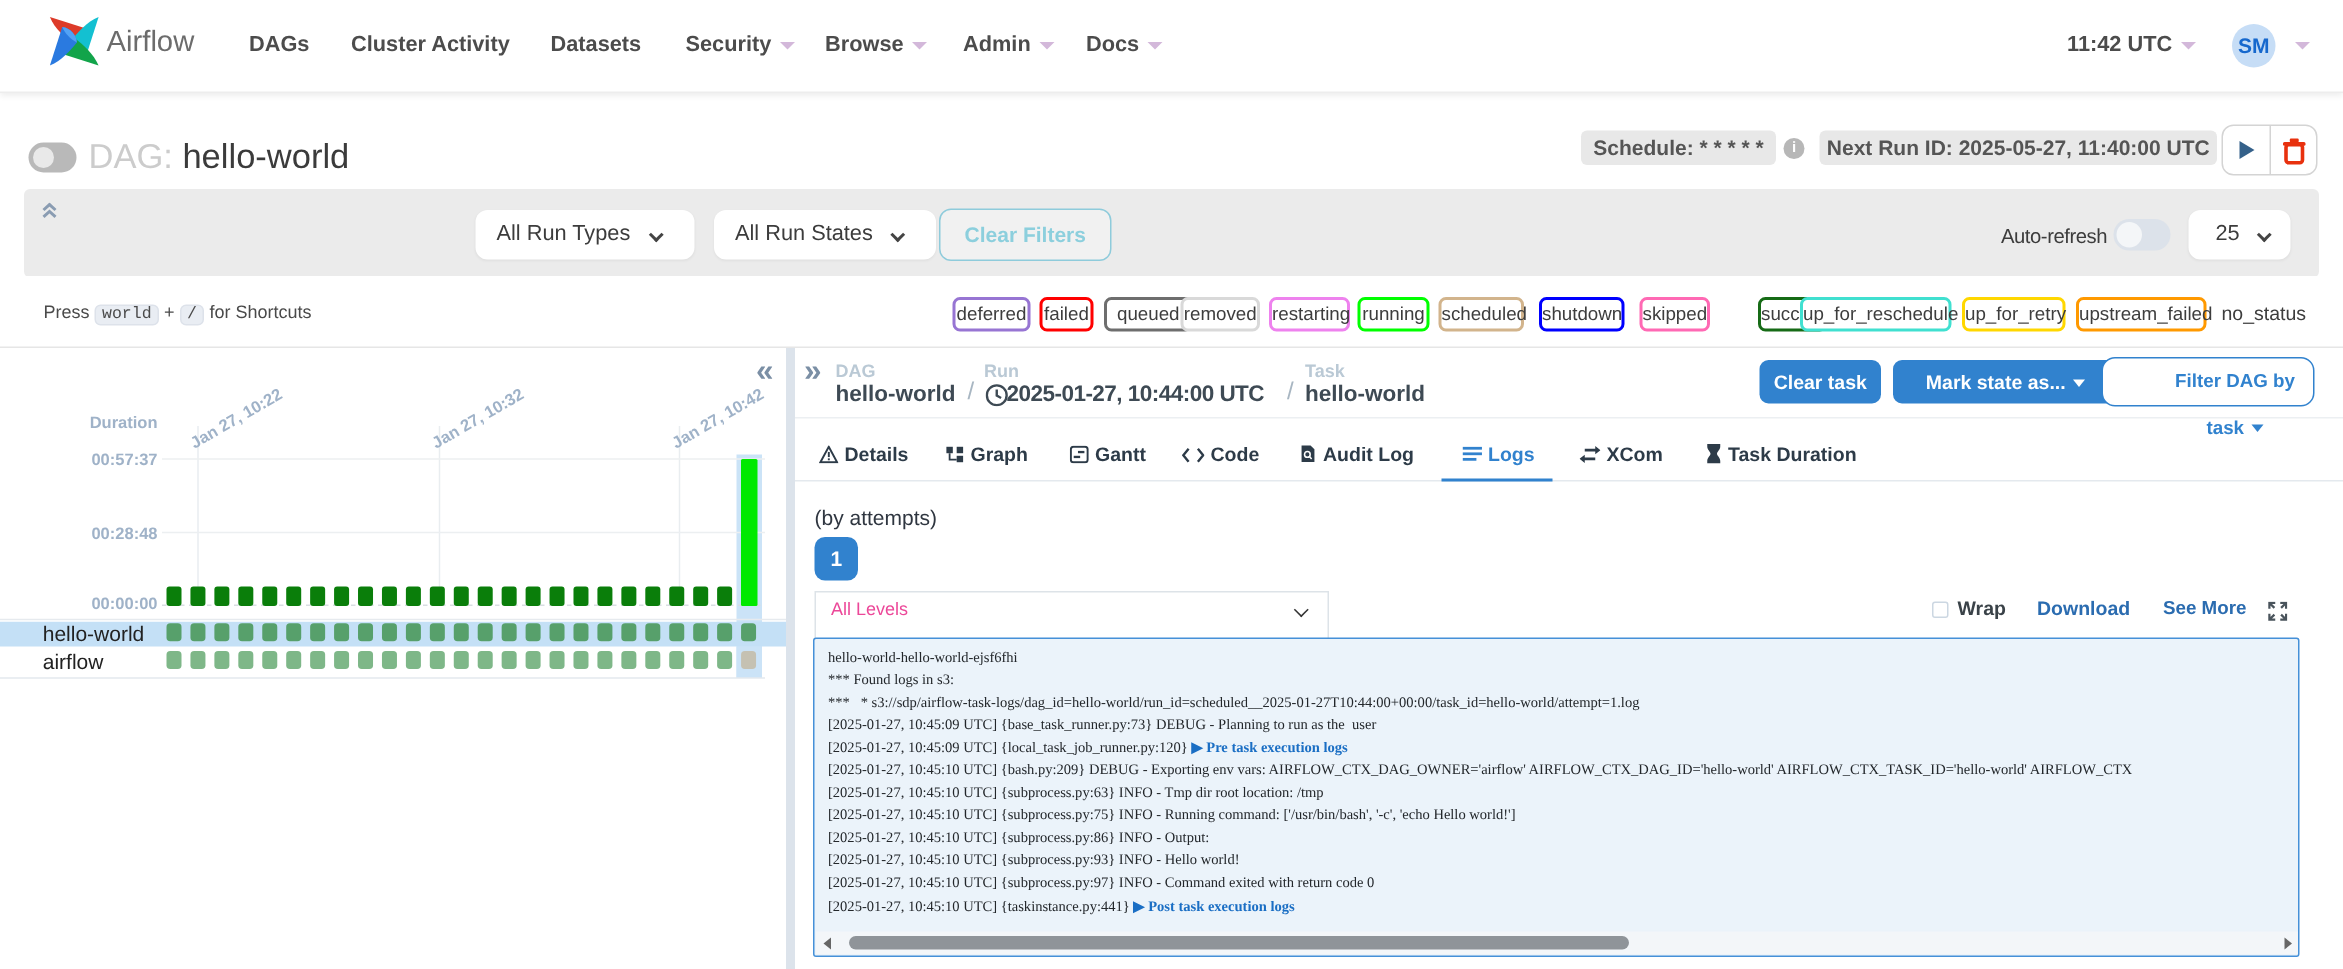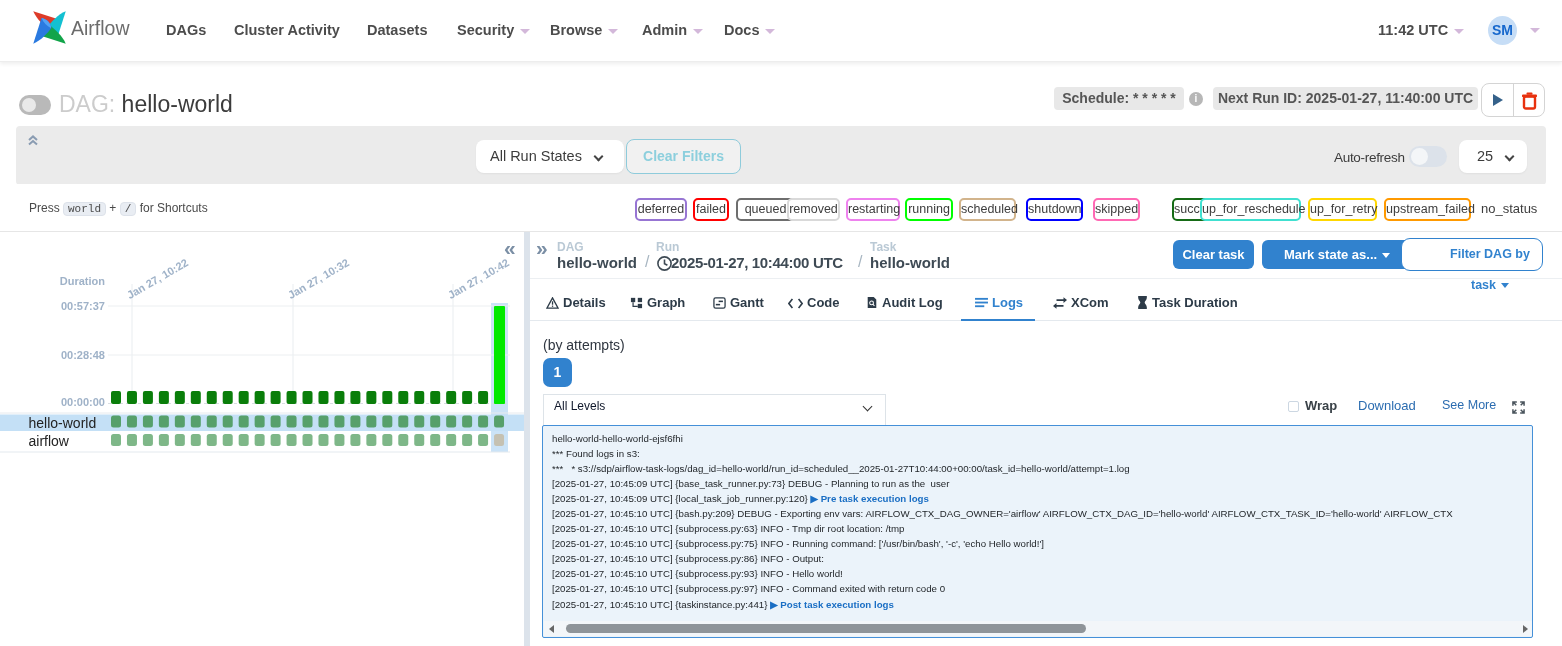--- a/index.html
+++ b/index.html
@@ -79,30 +79,30 @@
 .tab svg { vertical-align:-2px; margin-right:4px; }
 #tabs-border { position:absolute; left:530px; top:88px; width:1032px; height:1px; background:#e4e9ee; }
 #tab-underline { position:absolute; left:961px; top:87px; width:74px; height:2px; background:#3182ce; }
 .tab-blue { color:#3182ce; }
 
 
 #byattempts { position:absolute; left:543px; top:105px; font-size:14px; color:#2f3640; }
 #attempt1 { position:absolute; left:543px; top:126px; width:29px; height:29px; background:#3182ce;
   border-radius:7px; color:#fff; font-size:14px; font-weight:bold; text-align:center; line-height:29px; }
 .select { position:absolute; top:162px; height:40px; background:#fff; border:1px solid #dde3e8;
-  border-radius:0; font-size:12px; color:#0f172a; line-height:22px; padding-left:10px; }
+  border-radius:0; font-size:12px; color:#ec4899; line-height:22px; padding-left:10px; }
 .schevron { position:absolute; top:8px; width:7px; height:7px; border-right:1.6px solid #333;
   border-bottom:1.6px solid #333; transform:rotate(45deg); }
 #wrapbox { position:absolute; left:1288px; top:169px; width:11px; height:11px; border:1.5px solid #ccd7e2; border-radius:2px; background:#fff; }
 #wraplabel { position:absolute; left:1305px; top:166px; font-size:13px; font-weight:bold; color:#3a4248; }
-.bluelink { position:absolute; top:166px; font-size:13px; font-weight:normal; color:#2b6cb0; }
+.bluelink { position:absolute; top:166px; font-size:13px; font-weight:bold; color:#2b6cb0; }
 
 #logbox { position:absolute; left:542px; top:193px; width:991px; height:213px; background:#ebf3fa;
   border:1px solid #4590d8; border-radius:2px; overflow:hidden; }
-#logtext { position:absolute; left:9px; top:5px; width:975px; font-family:Liberation Sans, sans-serif;
+#logtext { position:absolute; left:9px; top:5px; width:975px; font-family:Liberation Serif, serif;
   font-size:9.7px; line-height:15.05px; color:#23272b; white-space:pre; }
 #logtext .blue { color:#1a6ec4; font-weight:bold; }
 #scrolltrack { position:absolute; left:1px; bottom:1px; width:989px; height:15px; background:#f3f6f9; }
 #scrollthumb { position:absolute; left:22px; top:3px; width:520px; height:9px; border-radius:5px; background:#8f9499; }
 .sarrow { position:absolute; top:4px; width:0; height:0; border-top:4px solid transparent; border-bottom:4px solid transparent; }
 </style>
 </head>
 <body>
 <div id="page">
 
@@ -137,36 +137,40 @@
     <div id="avatar">SM</div>
     <span class="caret" style="position:absolute;left:1524px;top:28px"></span>
   </div>
 
   <div id="toggle1">
       <div class="knob"></div>
     </div>
   <div id="dagtitle"><span class="grey">DAG:</span> hello-world</div>
   <div class="pill" style="left:1054px;width:130px">Schedule: * * * * *</div>
   <div id="info-i">i</div>
-  <div class="pill" style="left:1213px;width:265px">Next Run ID: 2025-01-27, 11:40:00 UTC</div>
+  <div class="pill" style="left:1213px;width:265px">Next Run ID: 2025-05-27, 11:40:00 UTC</div>
   <div id="btngroup">
     <div class="divider"></div>
     <div id="play"></div>
     <svg style="position:absolute;left:39px;top:8px" width="17" height="18" viewBox="0 0 17 18">
       <rect x="3" y="4.5" width="11" height="12" rx="1.8" fill="none" stroke="#e8310e" stroke-width="2.4"></rect>
       <rect x="1" y="2.6" width="15" height="2.6" rx="1" fill="#e8310e"></rect>
       <rect x="5.5" y="0.4" width="6" height="2.4" rx="0.8" fill="#e8310e"></rect>
     </svg>
   </div>
 
   <div id="filterbar"></div>
   <svg style="position:absolute;left:28px;top:135px" width="10" height="11" viewBox="0 0 10 11">
     <path d="M1,5 L5,1.4 L9,5" fill="none" stroke="#8a9cb2" stroke-width="2"></path>
     <path d="M1,9.6 L5,6 L9,9.6" fill="none" stroke="#8a9cb2" stroke-width="2"></path>
   </svg>
+  <div class="fbox" style="left:317px;width:146px;">
+    <span style="position:absolute;left:14px;">All Run Types</span>
+    <div class="fchevron" style="left:117px;"></div>
+  </div>
   <div class="fbox" style="left:476px;width:148px;">
     <span style="position:absolute;left:14px;">All Run States</span>
     <div class="fchevron" style="left:119px;"></div>
   </div>
   <div id="clearfilters">Clear Filters</div>
   <div id="autorefresh">Auto-refresh</div>
   <div id="toggle2">
       <div class="knob"></div>
     </div>
   <div class="fbox" style="left:1459px;width:68px;">

